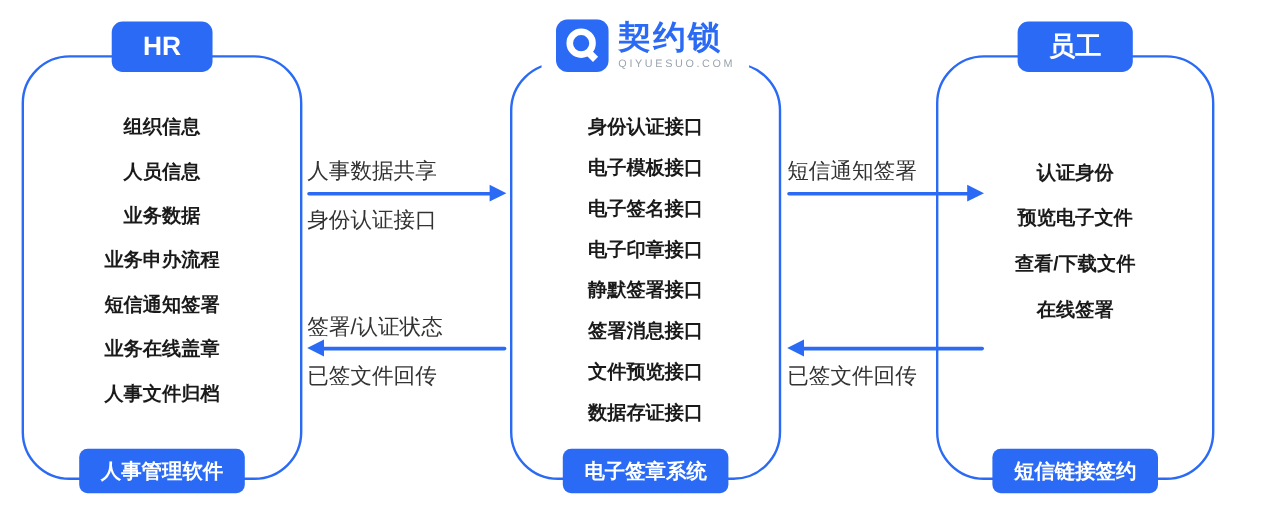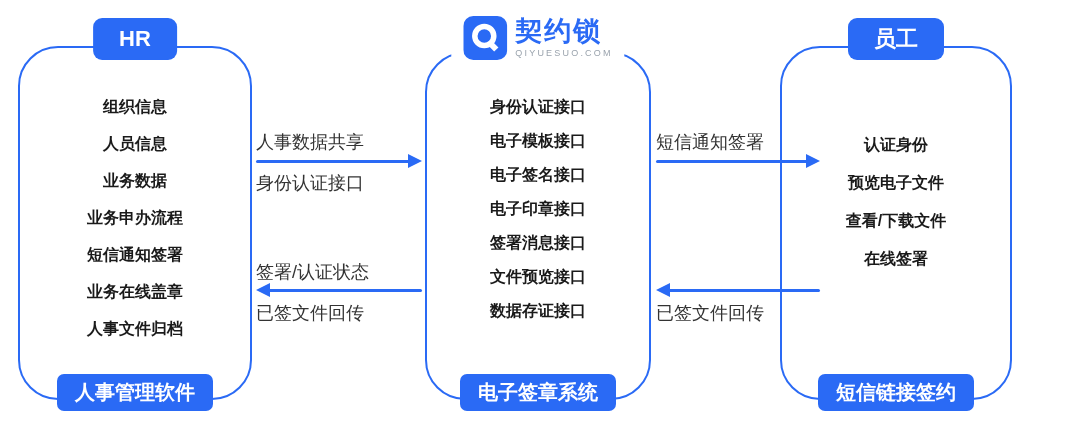--- a/index.html
+++ b/index.html
@@ -15,21 +15,21 @@
 
   .box{position:absolute;background:#fff;border:2px solid var(--primary);border-radius:40px;}
   .box-left{left:18px;top:46px;width:234px;height:354px;}
   .box-mid{left:425px;top:52px;width:226px;height:348px;}
   .box-right{left:780px;top:46px;width:232px;height:354px;}
 
   .badge{position:absolute;left:50%;transform:translateX(-50%);background:var(--primary);
          color:#fff;font-weight:bold;display:flex;align-items:center;justify-content:center;
          white-space:nowrap;z-index:3;}
   .header-badge{top:-30px;height:42px;padding:0 26px;border-radius:9px;font-size:22px;}
-  .footer-badge{bottom:-13px;height:37px;padding:0 18px;border-radius:7px;font-size:20px;}
+  .footer-badge{bottom:-13px;height:37px;padding:0 18px;border-radius:7px;font-size:17px;}
 
   .item-list{position:absolute;left:0;right:0;list-style:none;text-align:center;}
   .item-list li{font-size:16px;font-weight:700;color:var(--text);}
   .list-left{top:40px;}
   .list-left li{line-height:37px;}
   .list-mid{top:36px;}
   .list-mid li{line-height:34px;}
   .list-right{top:78px;}
   .list-right li{line-height:38px;}
 
@@ -83,20 +83,21 @@
       <span class="logo-text">
         <span class="logo-name">契约锁</span>
         <span class="logo-domain">QIYUESUO.COM</span>
       </span>
     </div>
     <ul class="item-list list-mid">
       <li>身份认证接口</li>
       <li>电子模板接口</li>
       <li>电子签名接口</li>
       <li>电子印章接口</li>
+      <li>静默签署接口</li>
       <li>签署消息接口</li>
       <li>文件预览接口</li>
       <li>数据存证接口</li>
     </ul>
     <div class="badge footer-badge">电子签章系统</div>
   </div>
 
   <div class="box box-right">
     <div class="badge header-badge">员工</div>
     <ul class="item-list list-right">

